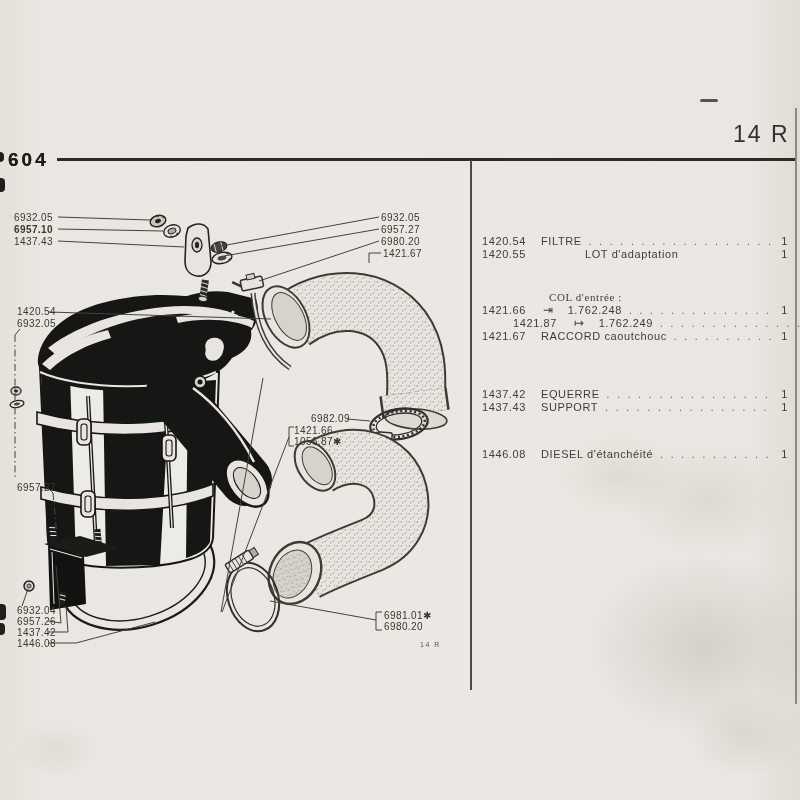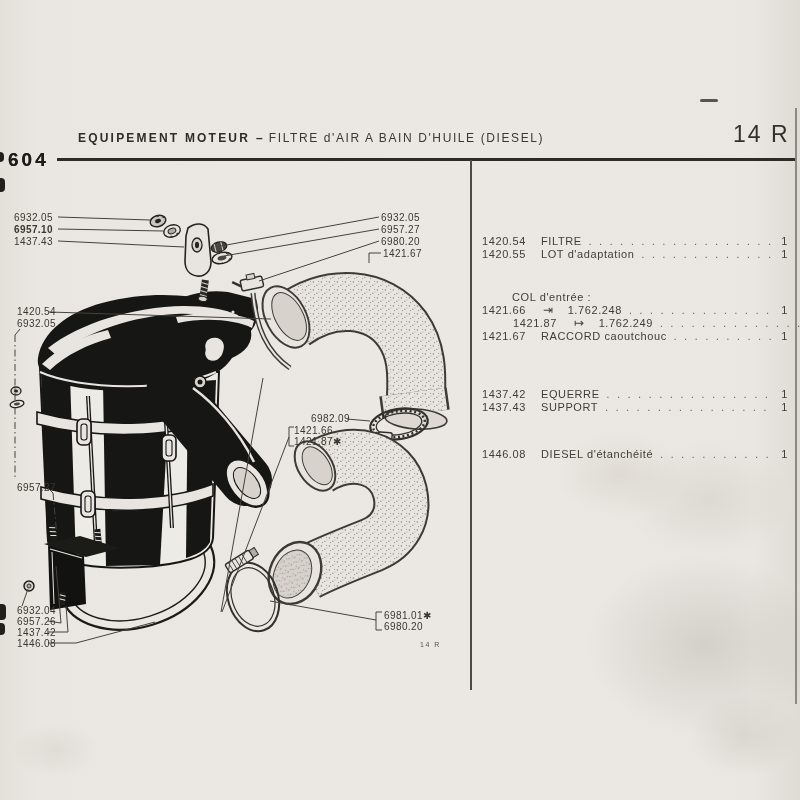--- a/index.html
+++ b/index.html
@@ -33,32 +33,29 @@
   
   .prow{position:absolute;left:482px;width:306px;display:flex;align-items:baseline;
     font-size:11px;letter-spacing:.6px;color:#403d37;white-space:nowrap;}
   .prow .ref{flex:0 0 52px;}
   .prow .mk{flex:0 0 auto;padding:0 7px 0 9px;font-size:12px;line-height:10px;}
   .prow .lbl{flex:0 0 auto;padding-right:7px;padding-left:7px;}
   .prow .dots{flex:1 1 auto;overflow:hidden;color:#5b584f;font-size:10px;}
   .prow .dots::after{content:". . . . . . . . . . . . . . . . . . . . . . . . . . . . . . . . . . . . . . . . . . . . . . . .";letter-spacing:2.5px;}
   .prow .qty{flex:0 0 14px;text-align:right;}
   .prow.h{color:#403d37;}
-  .prow.h .lbl{margin-left:23px;}
+  .prow.h .lbl{margin-left:60px;font-family:Liberation Serif, serif;}
   svg{position:absolute;left:0;top:0;}
 </style>
 </head>
 <body>
 
 <div class="page">
 
   <div class="model">604</div>
-  <div class="title">
-    <span class="t-strong">EQUIPEMENT MOTEUR</span><span class="t-sep">–</span><span class="t-rest">FILTRE d'AIR A BAIN D'HUILE (DIESEL)</span>
-  </div>
   <div class="pageref">14 R</div>
   <div class="rule-h"></div>
   <div class="rule-v"></div>
   <div class="rule-edge"></div>
 
   <div class="blot" style="left:0;top:152px;width:4px;height:10px;"></div>
   <div class="blot" style="left:0;top:178px;width:5px;height:14px;"></div>
   <div class="blot" style="left:0;top:604px;width:6px;height:16px;"></div>
   <div class="blot" style="left:0;top:623px;width:5px;height:12px;"></div>
   <div class="blot" style="left:700px;top:99px;width:18px;height:3px;border-radius:2px;background:#56544f;"></div>
@@ -293,34 +290,34 @@
   <span class="co" style="left:17px;top:318px;">6932.05</span>
   <span class="co" style="left:17px;top:482px;">6957.27</span>
 
   <span class="co" style="left:17px;top:605px;">6932.04</span>
   <span class="co" style="left:17px;top:616px;">6957.26</span>
   <span class="co" style="left:17px;top:627px;">1437.42</span>
   <span class="co" style="left:17px;top:638px;">1446.08</span>
 
   <span class="co" style="left:311px;top:413px;">6982.09</span>
   <span class="co" style="left:294px;top:425px;">1421.66</span>
-  <span class="co" style="left:294px;top:436px;">1421.87✱</span>
+  <span class="co" style="left:294px;top:436px;">1056.87✱</span>
 
   <span class="co" style="left:384px;top:610px;">6981.01✱</span>
   <span class="co" style="left:384px;top:621px;">6980.20</span>
 
   <span class="co-foot" style="left:420px;top:641px;">14 R</span>
 
   <div class="prow" style="top:235px;">
     <span class="ref">1420.54</span>
       <span class="lbl">FILTRE</span>
       <span class="dots"></span>
       <span class="qty">1</span>
   </div>
-  <div class="prow" style="top:248px;">
+  <div class="prow" style="top:248px;gap:44px;">
     <span class="ref">1420.55</span>
       <span class="lbl">LOT d'adaptation</span>
       <span class="dots"></span>
       <span class="qty">1</span>
   </div>
   <div class="prow h" style="top:291px;">
     <span class="lbl">COL d'entrée :</span>
   </div>
   <div class="prow" style="top:304px;">
     <span class="ref">1421.66</span>

